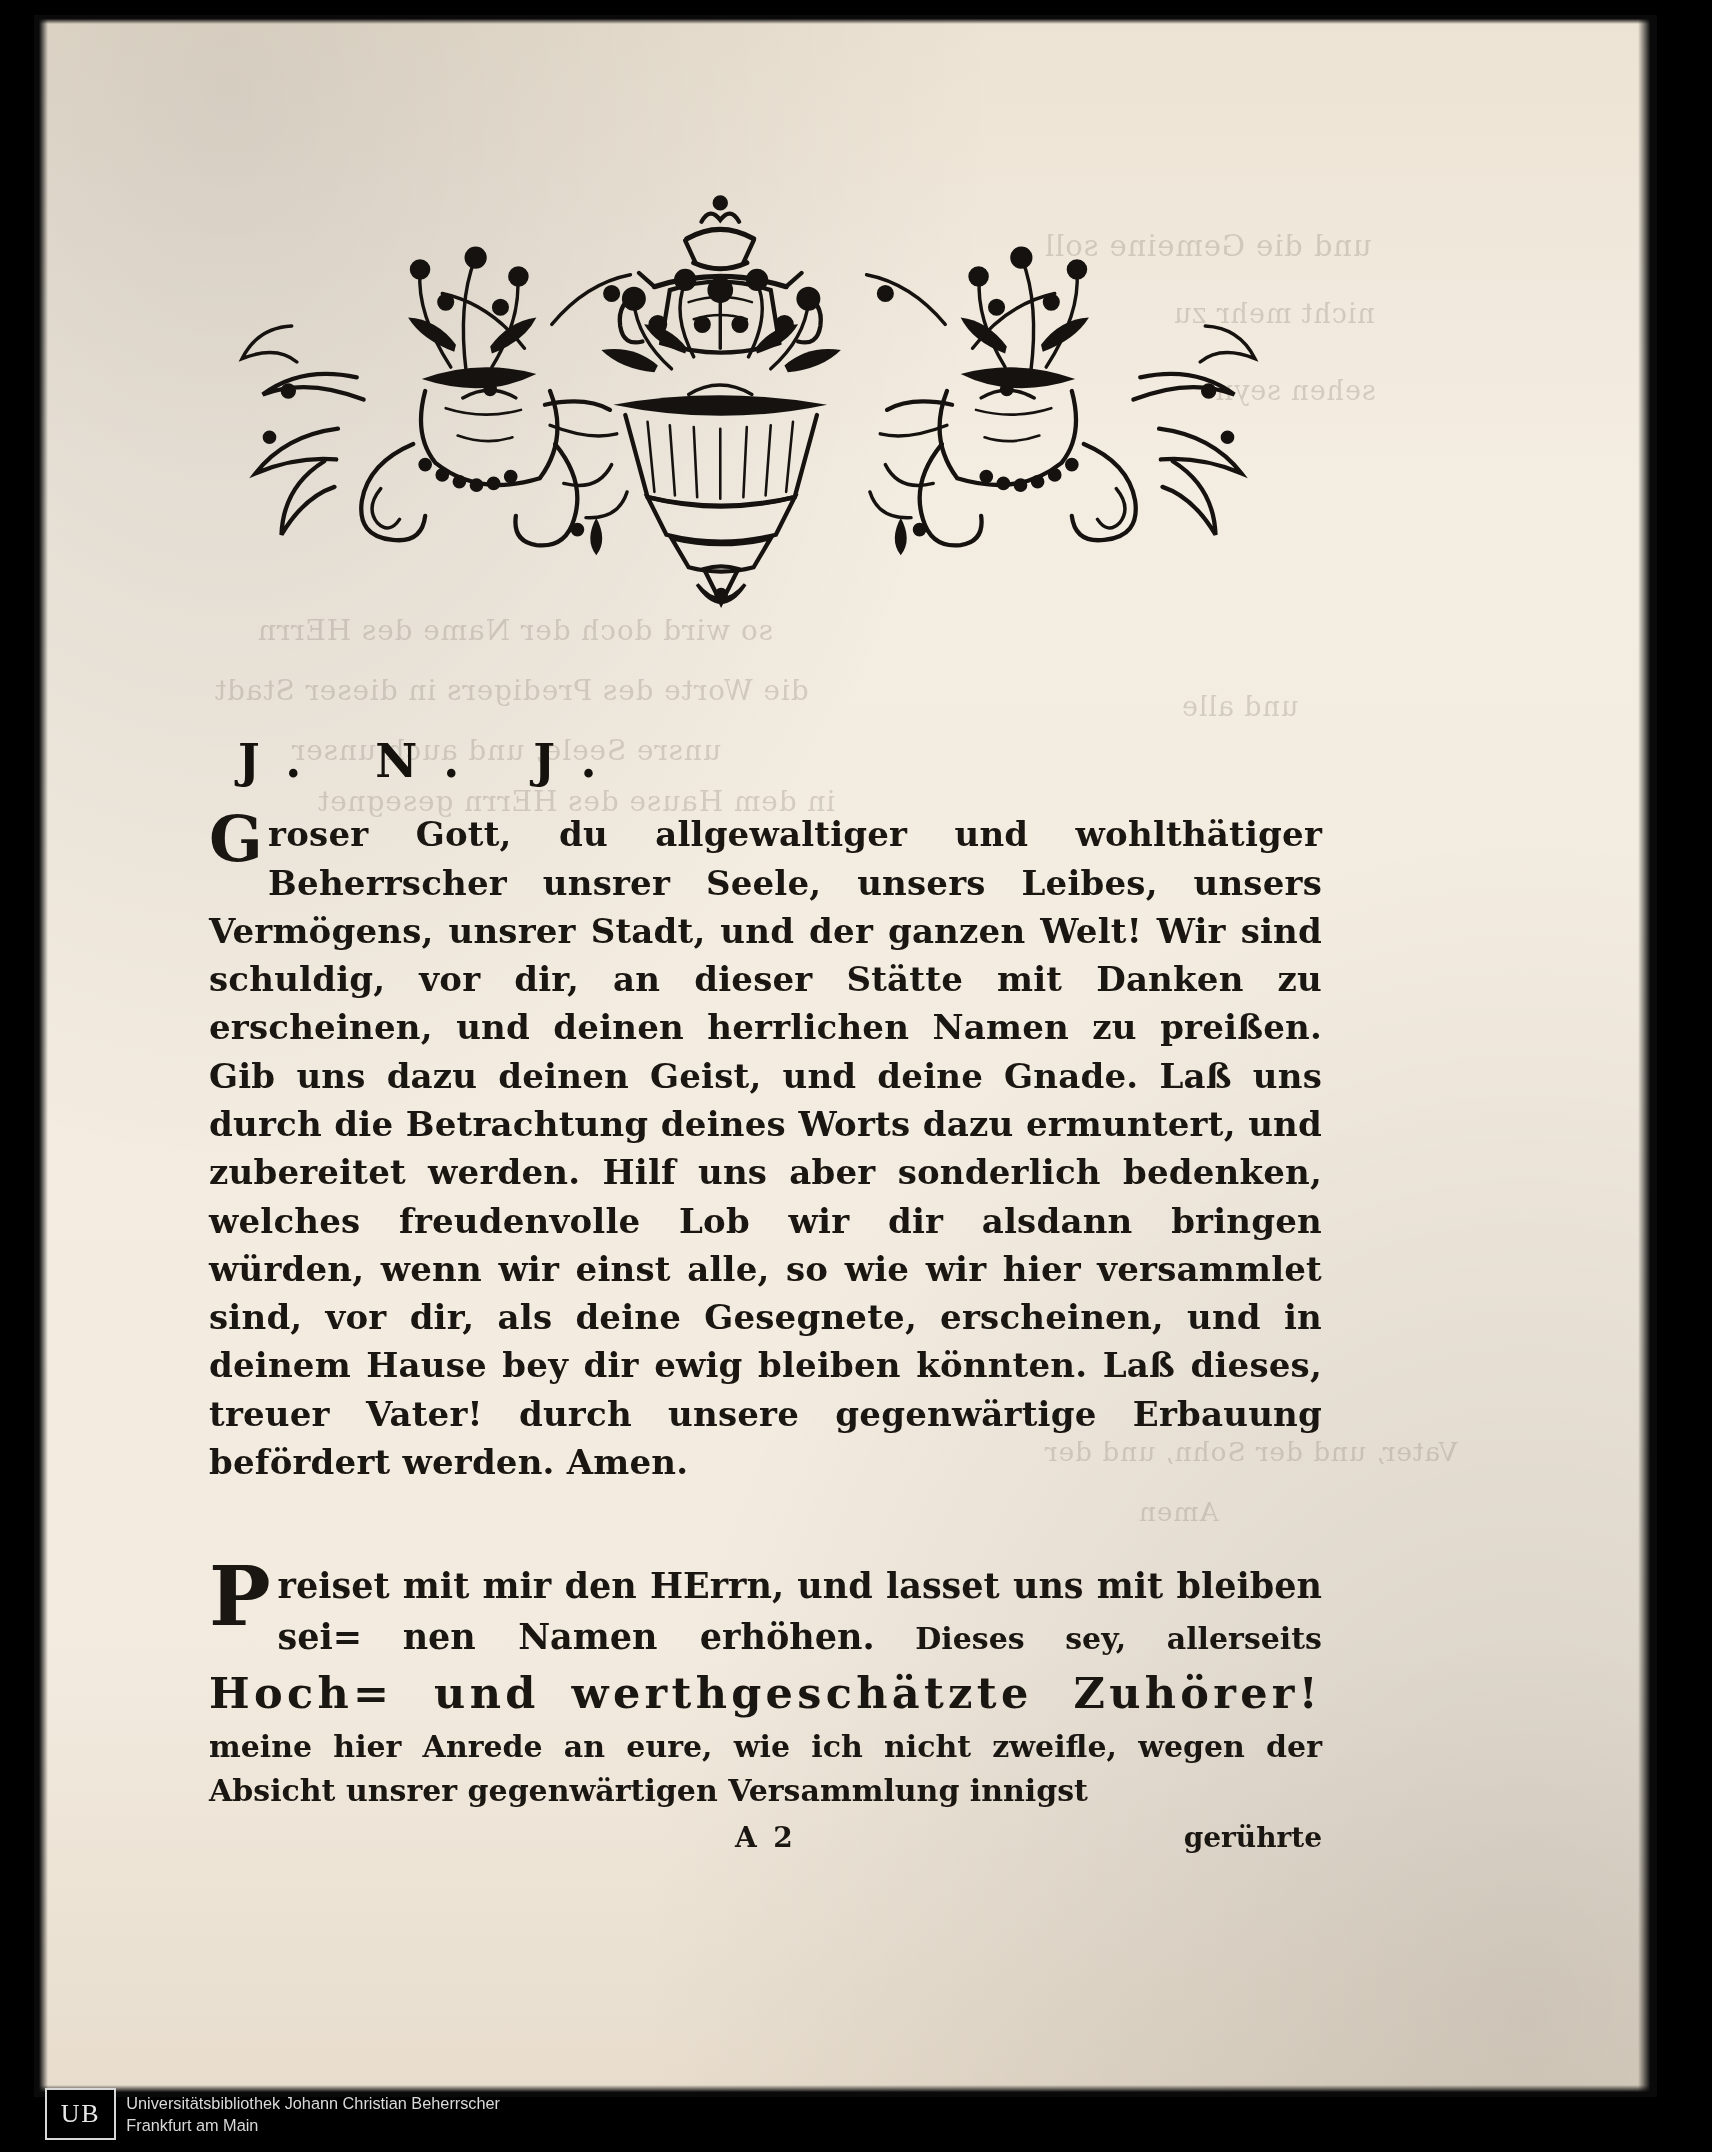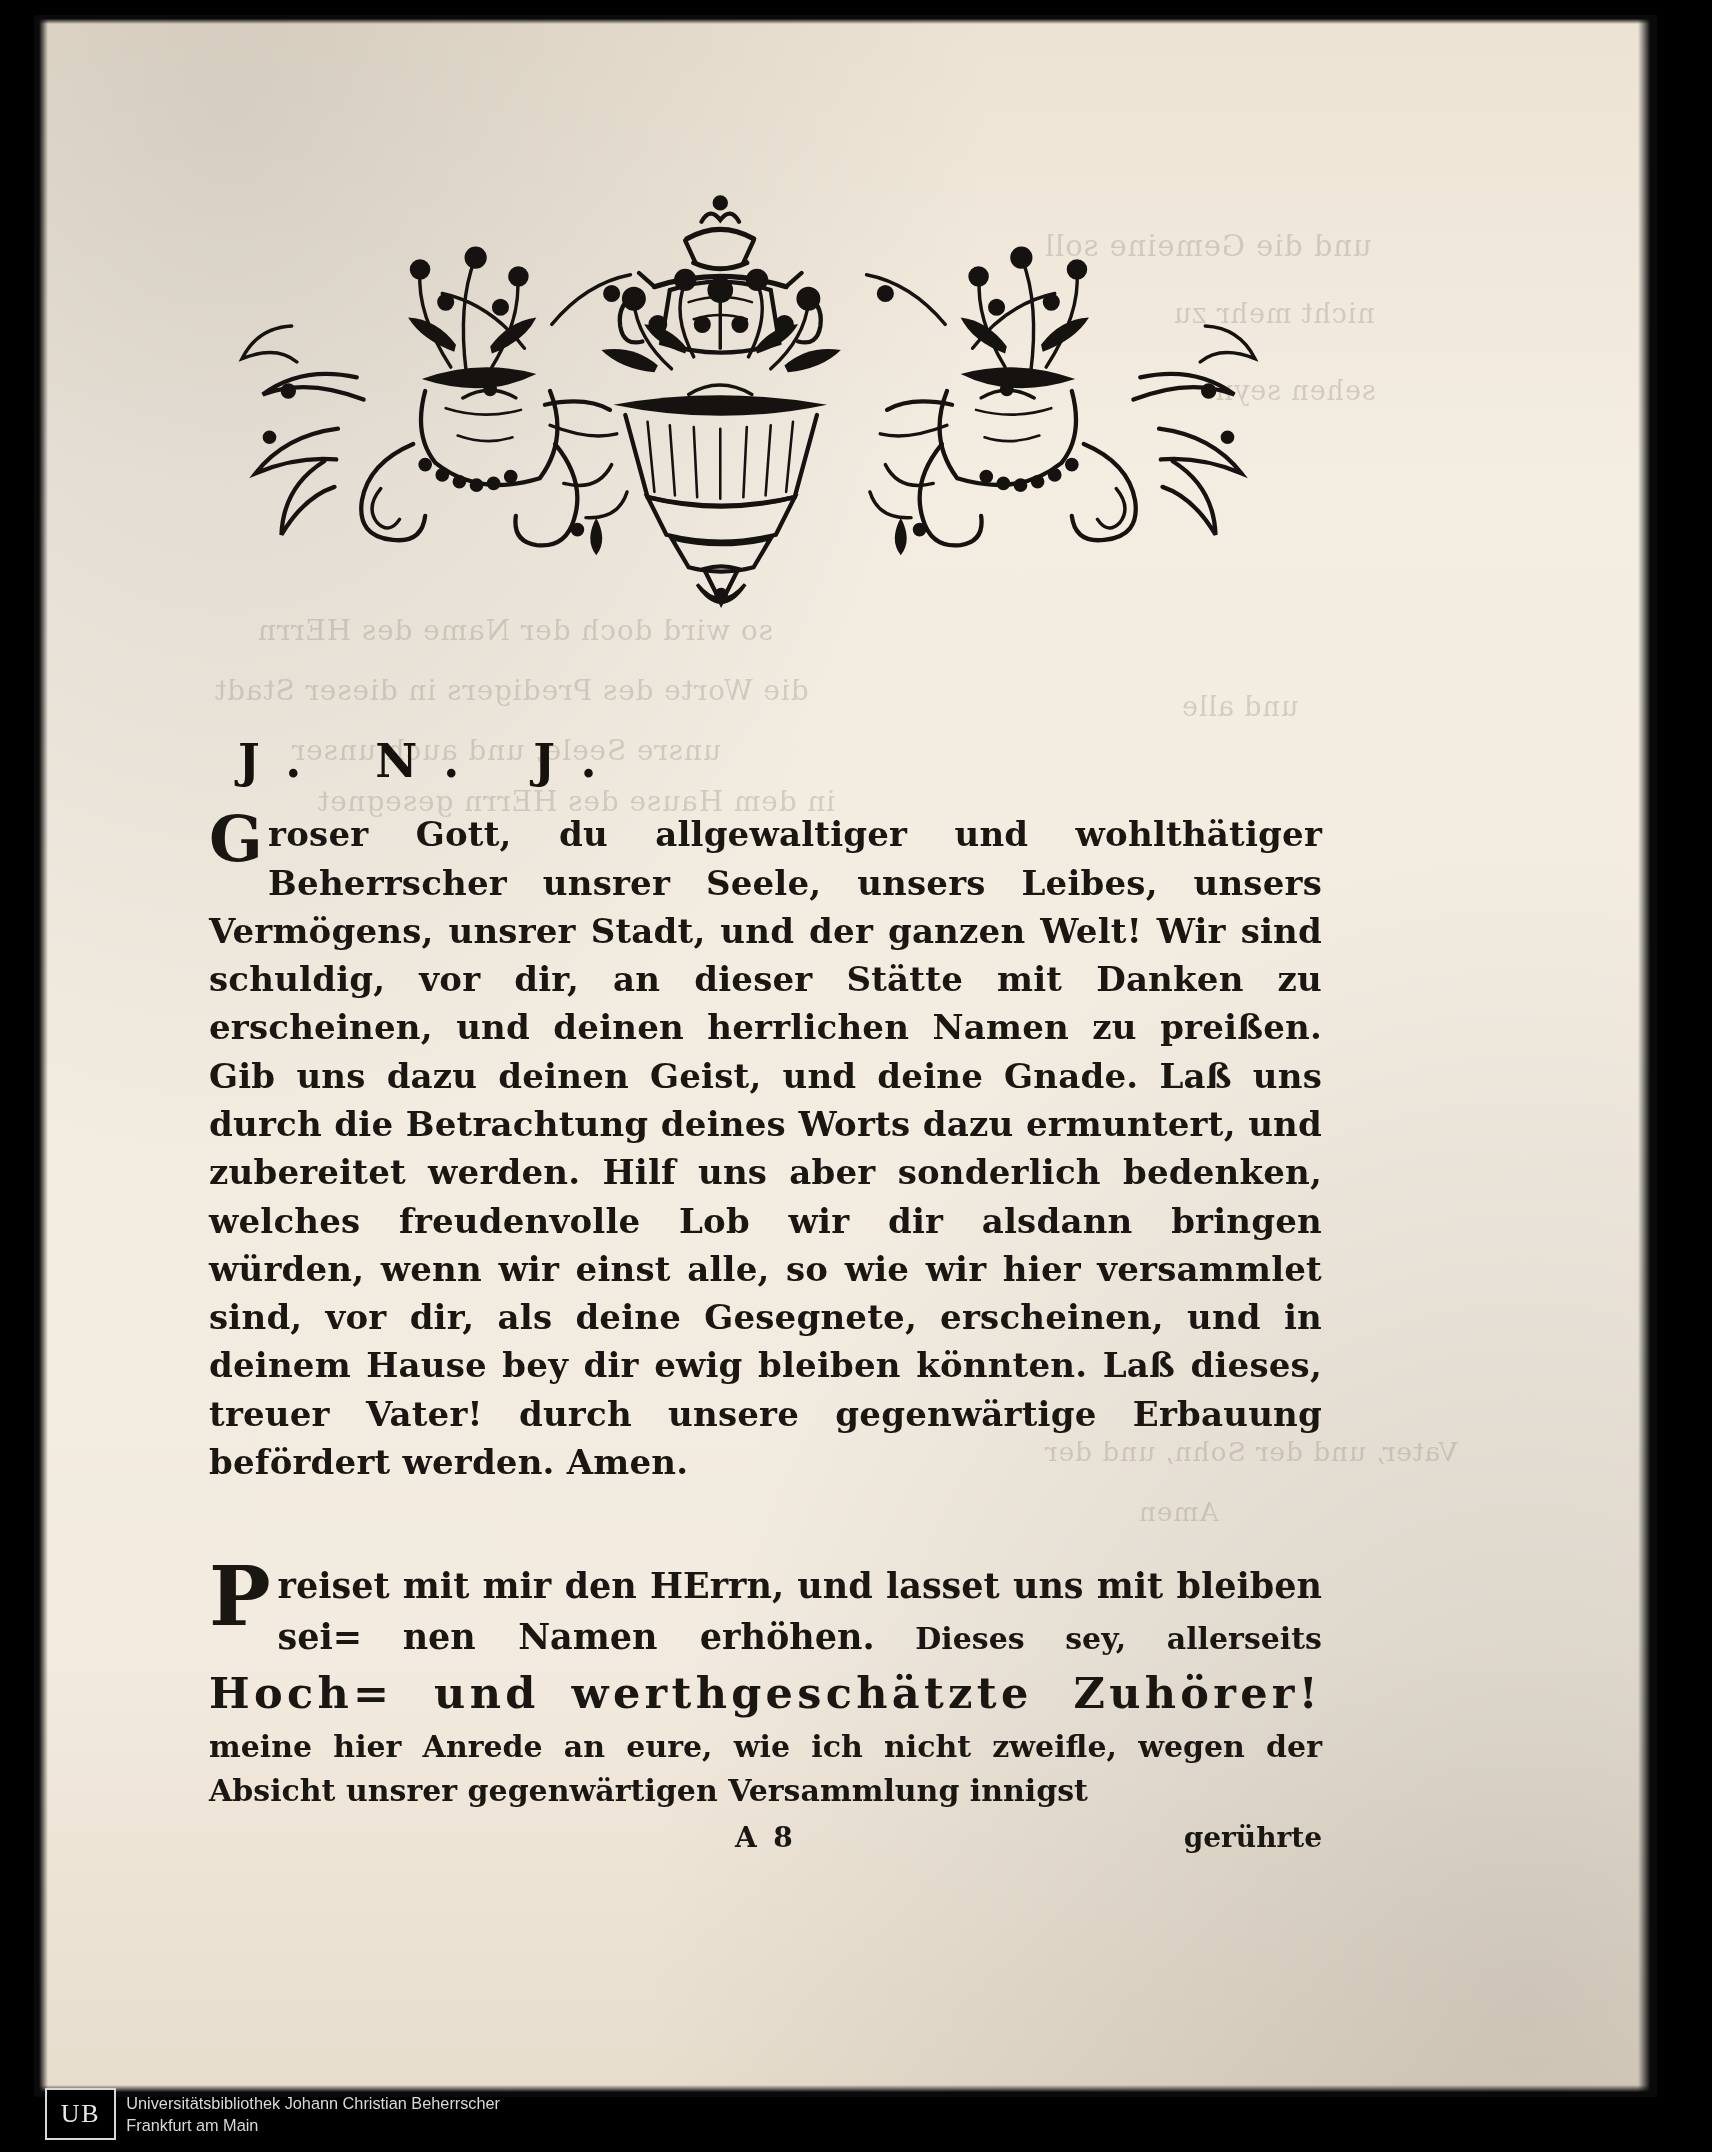--- a/index.html
+++ b/index.html
@@ -376,21 +376,21 @@
       <span class="dropcap2">P</span><span class="big">reiset mit mir den HErrn, und lasset uns mit bleiben sei=</span>
       <span class="big">nen Namen erhöhen.</span>
       <span>Dieses sey, allerseits</span>
       <span class="spaced">Hoch= und</span>
       <span class="spaced">werthgeschätzte Zuhörer!</span>
       <span>meine hier Anrede an eure, wie ich</span>
       <span>nicht zweifle, wegen der Absicht unsrer gegenwärtigen Versammlung innigst</span>
     </div>
 
     <div class="footline">
-      <span class="signature">A 8</span>
+      <span class="signature">A 2</span>
       <span class="catchword">gerührte</span>
     </div>
 
   </div>
 </div>
 
 <div id="library-stamp">
   <div class="ub-logo">UB</div>
   <div class="ub-text">
     <div>Universitätsbibliothek Johann Christian Beherrscher</div>

